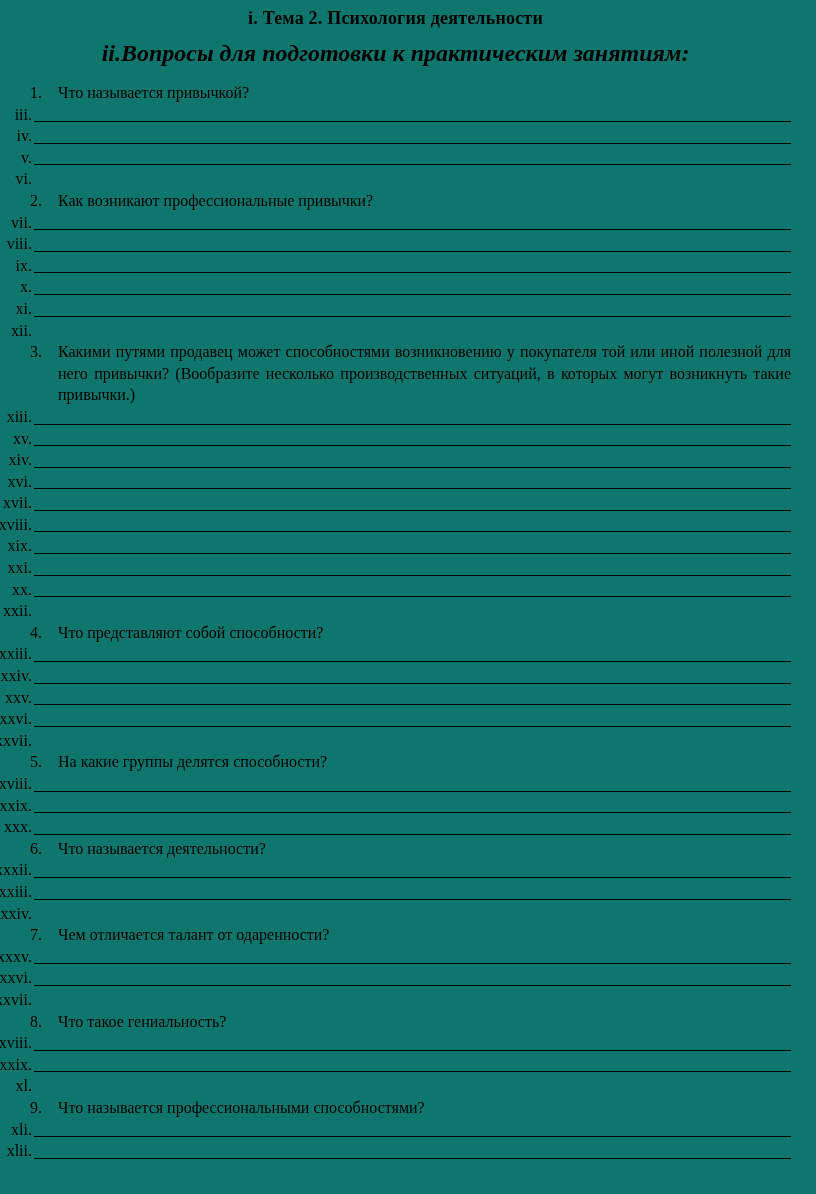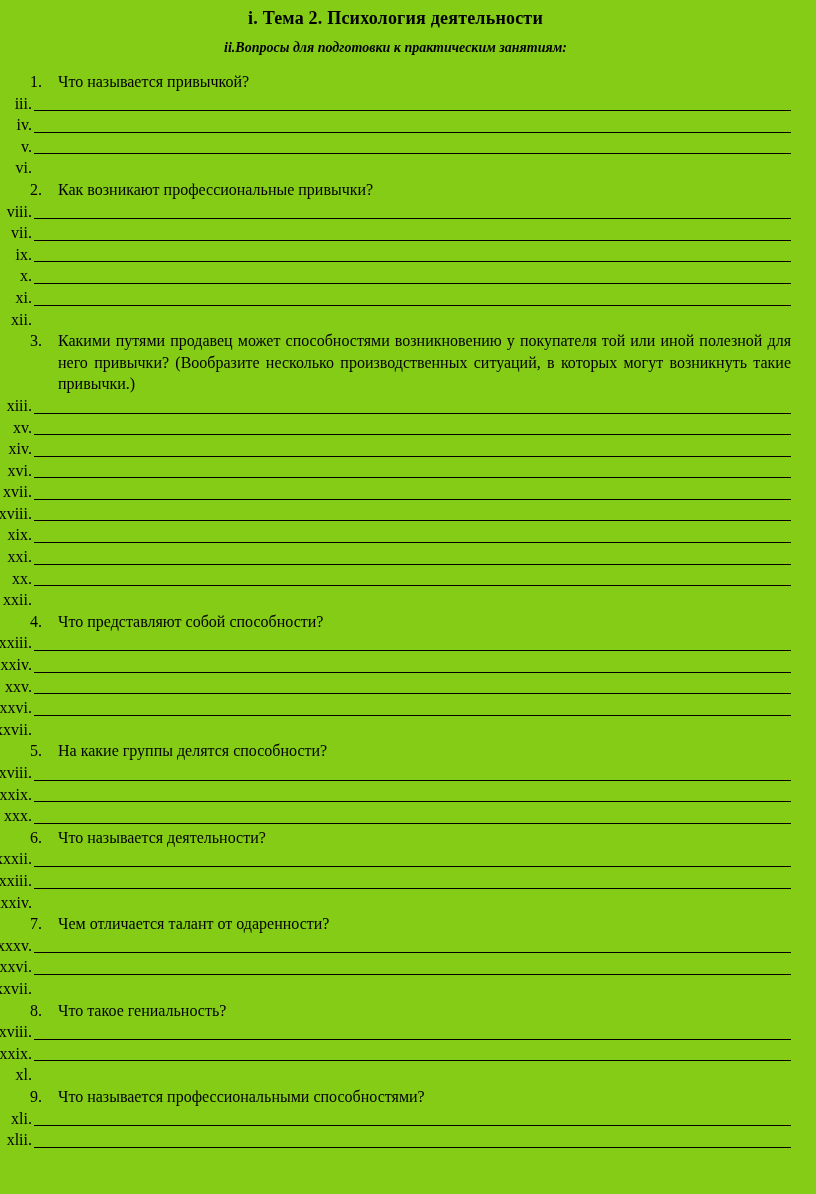--- a/index.html
+++ b/index.html
@@ -8,34 +8,34 @@
     width: 816px;
     height: 1194px;
     overflow: hidden;
     font-family: "Liberation Serif", "DejaVu Serif", serif;
     color: #000;
   }
   .page {
     position: relative;
     width: 816px;
     height: 1194px;
-    background: #84cc16;
+    background: #0f766e;
     overflow: hidden;
     padding: 6px 25px 0 0;
   }
   .title {
     text-align: center;
     font-size: 18px;
     font-weight: bold;
     margin-top: 2px;
     letter-spacing: 0.2px;
   }
   .subtitle {
     text-align: center;
-    font-size: 14px;
+    font-size: 24px;
     font-weight: bold;
     font-style: italic;
     margin-top: 11px;
   }
   .content { margin-top: 15px; }
   .row {
     display: flex;
     font-size: 16px;
     line-height: 21.6px;
     min-height: 21.6px;
@@ -109,28 +109,28 @@
     <span class="b-line noline"></span>
   </div>
 
   <div class="row row-q">
     <span class="q-num">2.</span>
     <span class="q-text">Как возникают профессиональные привычки?</span>
   </div>
 
   <div class="row row-b">
     <span class="b-num">
+          <span class="b-num-inner">vii.</span>
+        </span>
+    <span class="b-line"></span>
+  </div>
+
+  <div class="row row-b">
+    <span class="b-num">
           <span class="b-num-inner">viii.</span>
-        </span>
-    <span class="b-line"></span>
-  </div>
-
-  <div class="row row-b">
-    <span class="b-num">
-          <span class="b-num-inner">vii.</span>
         </span>
     <span class="b-line"></span>
   </div>
 
   <div class="row row-b">
     <span class="b-num">
           <span class="b-num-inner">ix.</span>
         </span>
     <span class="b-line"></span>
   </div>

